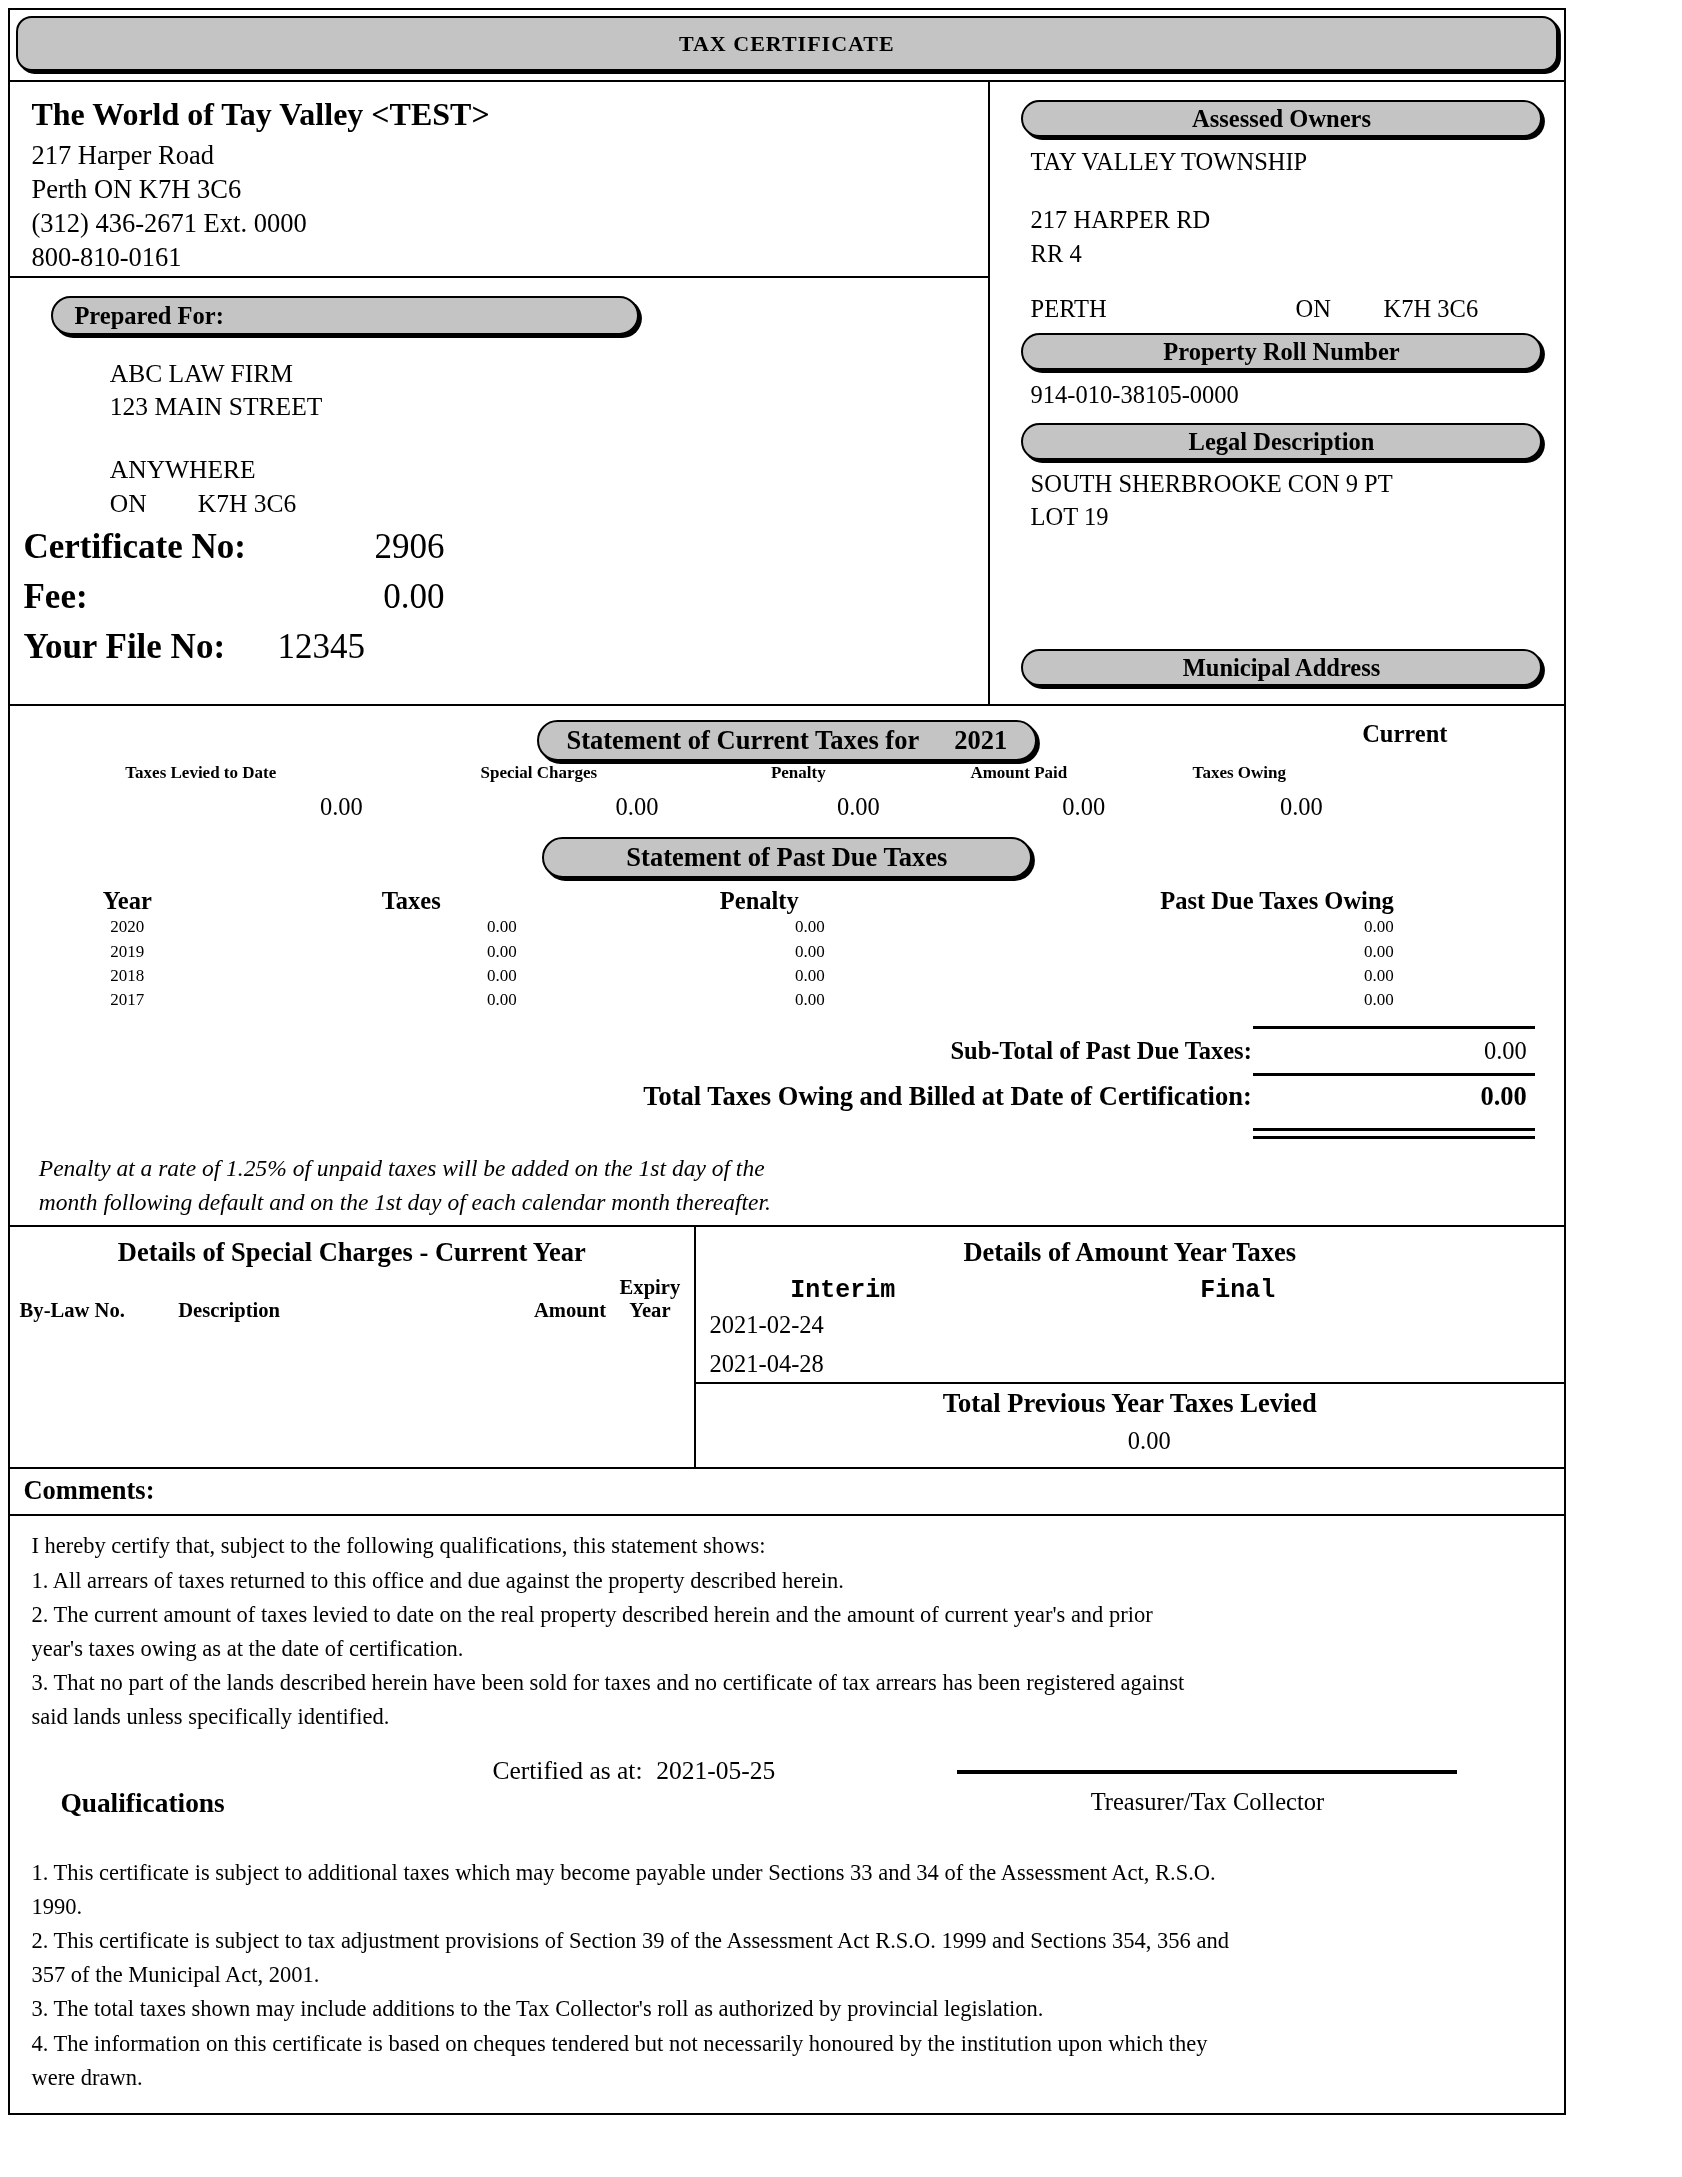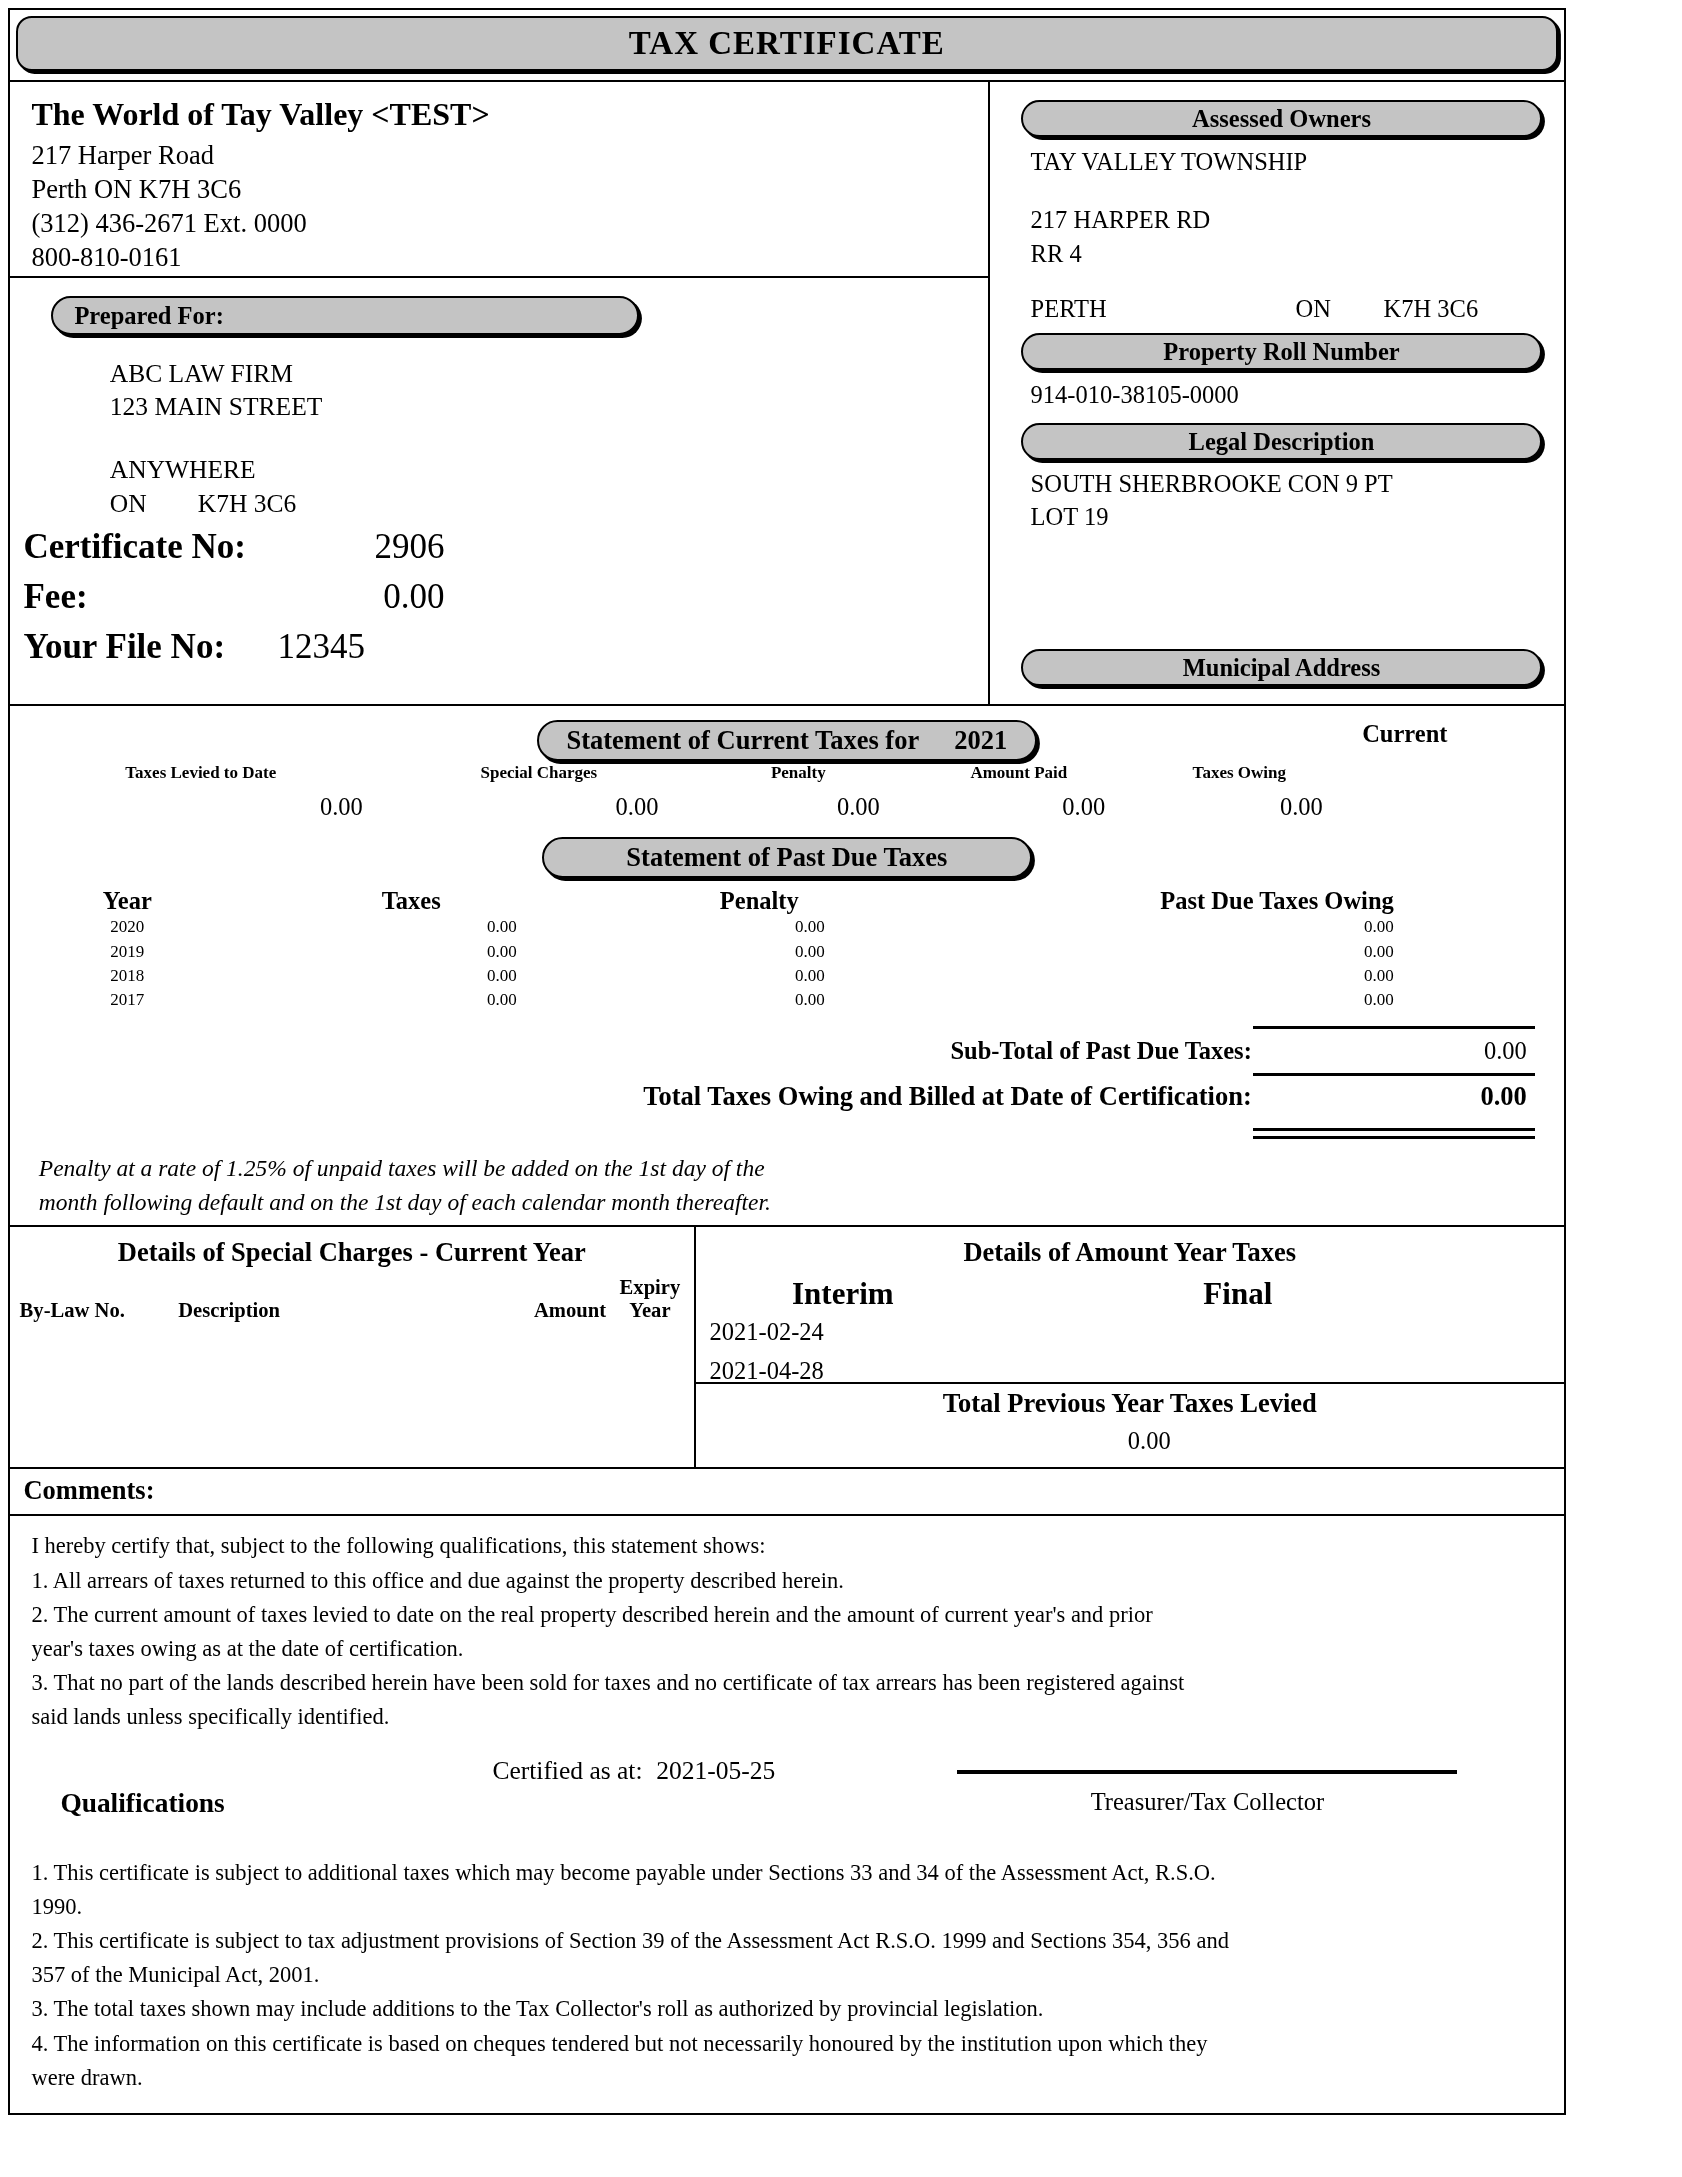--- a/index.html
+++ b/index.html
@@ -40,21 +40,21 @@
     text-align: center;
     font-weight: bold;
     box-sizing: border-box;
     box-shadow: 2.9px 2.9px 0 #000;
   }
 
   .title-banner {
     margin: 5.9px 5.9px 0 5.9px;
     height: 55px;
     line-height: 51px;
-    font-size: 33px;
+    font-size: 22px;
     letter-spacing: 1px;
     border-radius: 15.7px;
   }
 
   
   .top-area {
     display: flex;
     border-top: 2.9px solid #000;
     margin-top: 9.8px;
   }
@@ -274,21 +274,21 @@
     font-weight: bold;
     align-items: flex-end;
   }
   .sc1 { width: 157px; text-align: left; padding-left: 9.8px; box-sizing: border-box;}
   .sc2 { width: 294px; text-align: left; padding-left: 11.8px; box-sizing: border-box;}
   .sc3 { width: 147px; text-align: right; box-sizing: border-box;}
   .sc4 { width: 88px; text-align: center; box-sizing: border-box;}
   .expiry-stack { line-height: 1.12; font-family: Liberation Serif, serif; }
 
   .cyt-box { padding: 5.9px 0 0 0; border-bottom: 2.9px solid #000; height: 157px; box-sizing: border-box;}
-  .cyt-head { display: flex; font-size: 31px; font-weight: bold; }
+  .cyt-head { display: flex; font-size: 25px; font-weight: bold; font-family: Liberation Mono, monospace; }
   .cy1 { width: 294px; text-align: center; }
   .cy2 { flex: 1; text-align: center; padding-right: 78px; box-sizing: border-box;}
   .cyt-row { font-size: 24.5px; padding-left: 13.7px; line-height: 1.6; }
   .prev-box { padding: 3.9px 0 0 0; height: 80px; box-sizing: border-box;}
   .prev-title { text-align: center; font-size: 26.5px; font-weight: bold; }
   .prev-val { text-align: center; font-size: 24.5px; padding-top: 7.8px; padding-left: 39px;}
 
   
   .comments-bar {
     border-top: 2.9px solid #000;

